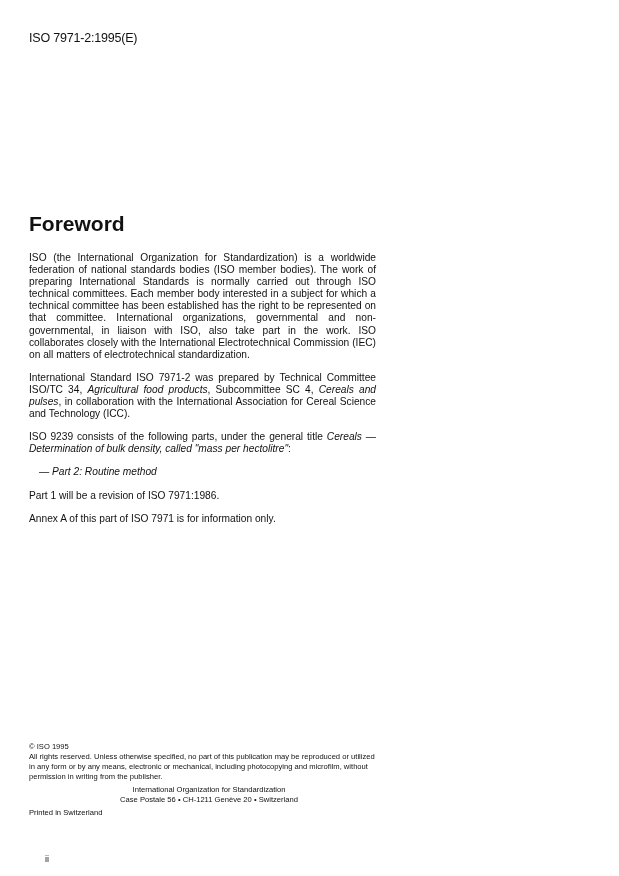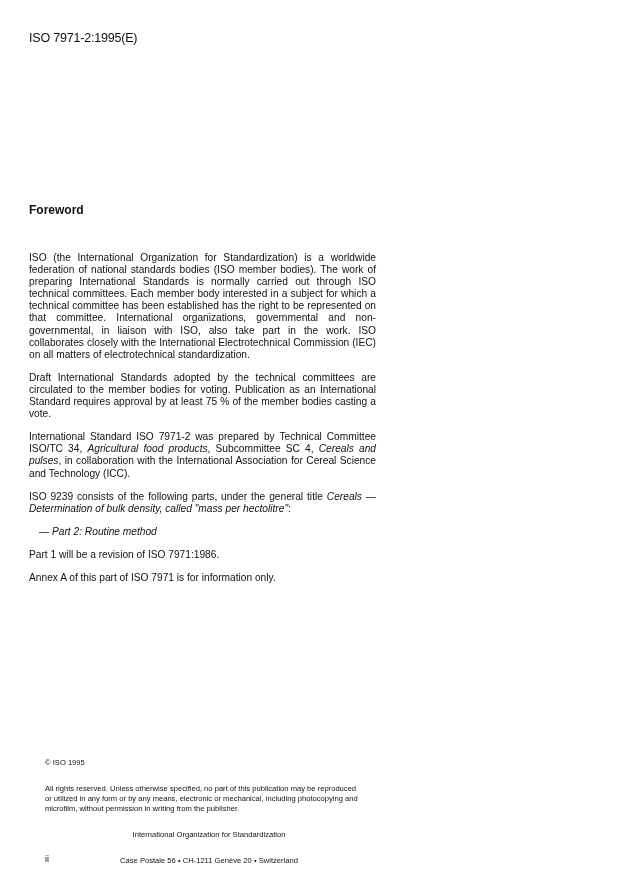--- a/index.html
+++ b/index.html
@@ -1,37 +1,36 @@
 <!DOCTYPE html>
 <html><head>
 <meta charset="utf-8">
 <style>
   html, body { margin:0; padding:0; background:#fff; }
   body { width:619px; height:876px; position:relative; overflow:hidden; color:#111; font-family:"Liberation Sans", sans-serif; }
   .hdr { position:absolute; left:29px; top:31px; font-weight:normal; font-size:12.5px; letter-spacing:-0.2px; }
-  .title { position:absolute; left:29px; top:203px; font-weight:bold; font-size:12px; }
+  .title { position:absolute; left:29px; top:212px; font-weight:bold; font-size:21px; }
   .body { position:absolute; left:29px; top:252px; width:347px; font-size:10.2px; line-height:12.1px; text-align:justify; }
   .body p { margin:0 0 11px 0; }
   .body p.list { padding-left:10px; }
   .foot { position:absolute; left:29px; top:742px; width:350px; font-size:7.6px; line-height:10px; }
-  .foot p { margin:16px; }
+  .foot p { margin:0; }
   .foot .ind { padding-left:10px;text-align:center; }
   .foot .gap { margin-top:3px; }
   .pg { position:absolute; left:45px; top:854px; font-size:9px; }
   i { font-style:italic; }
 </style>
 </head>
 <body>
 
 <div class="hdr">ISO 7971-2:1995(E)</div>
 <div class="title">Foreword</div>
 
 <div class="body">
   <p>ISO (the International Organization for Standardization) is a worldwide federation of national standards bodies (ISO member bodies). The work of preparing International Standards is normally carried out through ISO technical committees. Each member body interested in a subject for which a technical committee has been established has the right to be represented on that committee. International organizations, governmental and non-governmental, in liaison with ISO, also take part in the work. ISO collaborates closely with the International Electrotechnical Commission (IEC) on all matters of electrotechnical standardization.</p>
-  <p>Draft International Standards adopted by the technical committees are circulated to the member bodies for voting. Publication as an International Standard requires approval by at least 75 % of the member bodies casting a vote.</p>
   <p><span>International Standard ISO 7971-2 was prepared by Technical Committee ISO/TC 34, </span><i>Agricultural food products</i><span>, Subcommittee SC 4, </span><i>Cereals and pulses</i><span>, in collaboration with the International Association for Cereal Science and Technology (ICC).</span></p>
   <p><span>ISO 9239 consists of the following parts, under the general title </span><i>Cereals — Determination of bulk density, called "mass per hectolitre"</i><span>:</span></p>
   <p class="list"><i>— Part 2: Routine method</i></p>
   <p>Part 1 will be a revision of ISO 7971:1986.</p>
   <p>Annex A of this part of ISO 7971 is for information only.</p>
 </div>
 
 <div class="foot">
   <p>© ISO 1995</p>
   <p>All rights reserved. Unless otherwise specified, no part of this publication may be reproduced or utilized in any form or by any means, electronic or mechanical, including photocopying and microfilm, without permission in writing from the publisher.</p>

